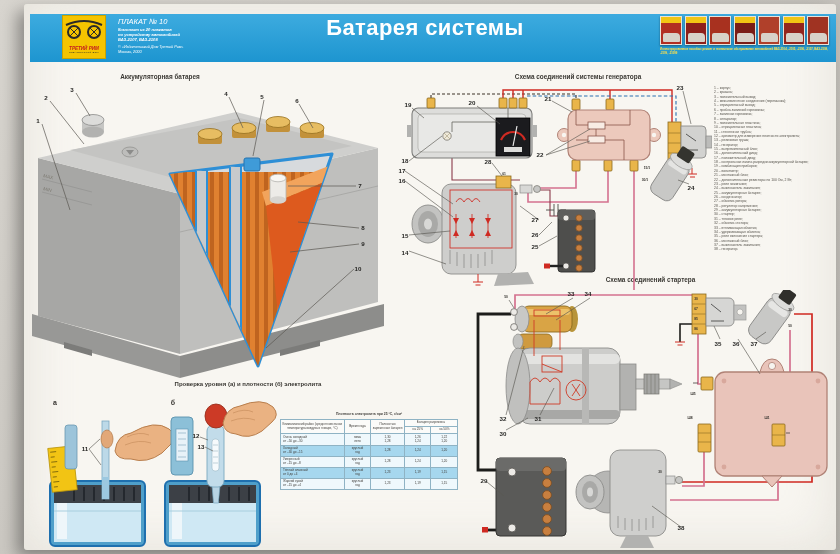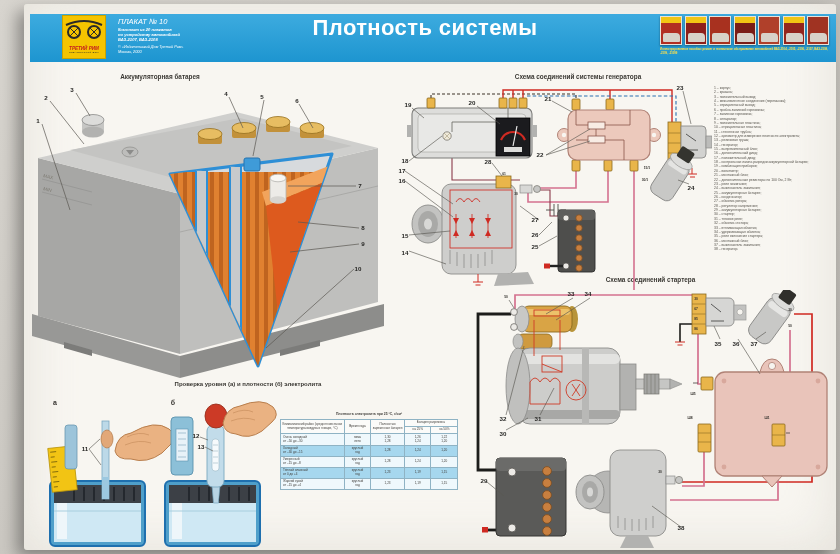--- a/index.html
+++ b/index.html
@@ -75,21 +75,21 @@
 <div class="plk">
   <div class="plk-no">ПЛАКАТ № 10</div>
   <div class="plk-kit">Комплект из 20 плакатов
 по устройству автомобилей
 ВАЗ-2107, ВАЗ-2108</div>
   <div class="plk-c">© «Издательский Дом Третий Рим»
 Москва, 2000</div>
 </div>
 
 <div class="main-title">
-  <span>Плотность системы</span><br>
+  <span>Батарея системы</span><br>
 </div>
 
 <div class="thumbs">
     <div class="thumb" style="background: rgb(178, 46, 34);">
       <div class="thumb-band"></div>
       <div class="thumb-car"></div>
     </div>
     <div class="thumb" style="background: rgb(142, 31, 26);">
       <div class="thumb-band"></div>
       <div class="thumb-car"></div>

